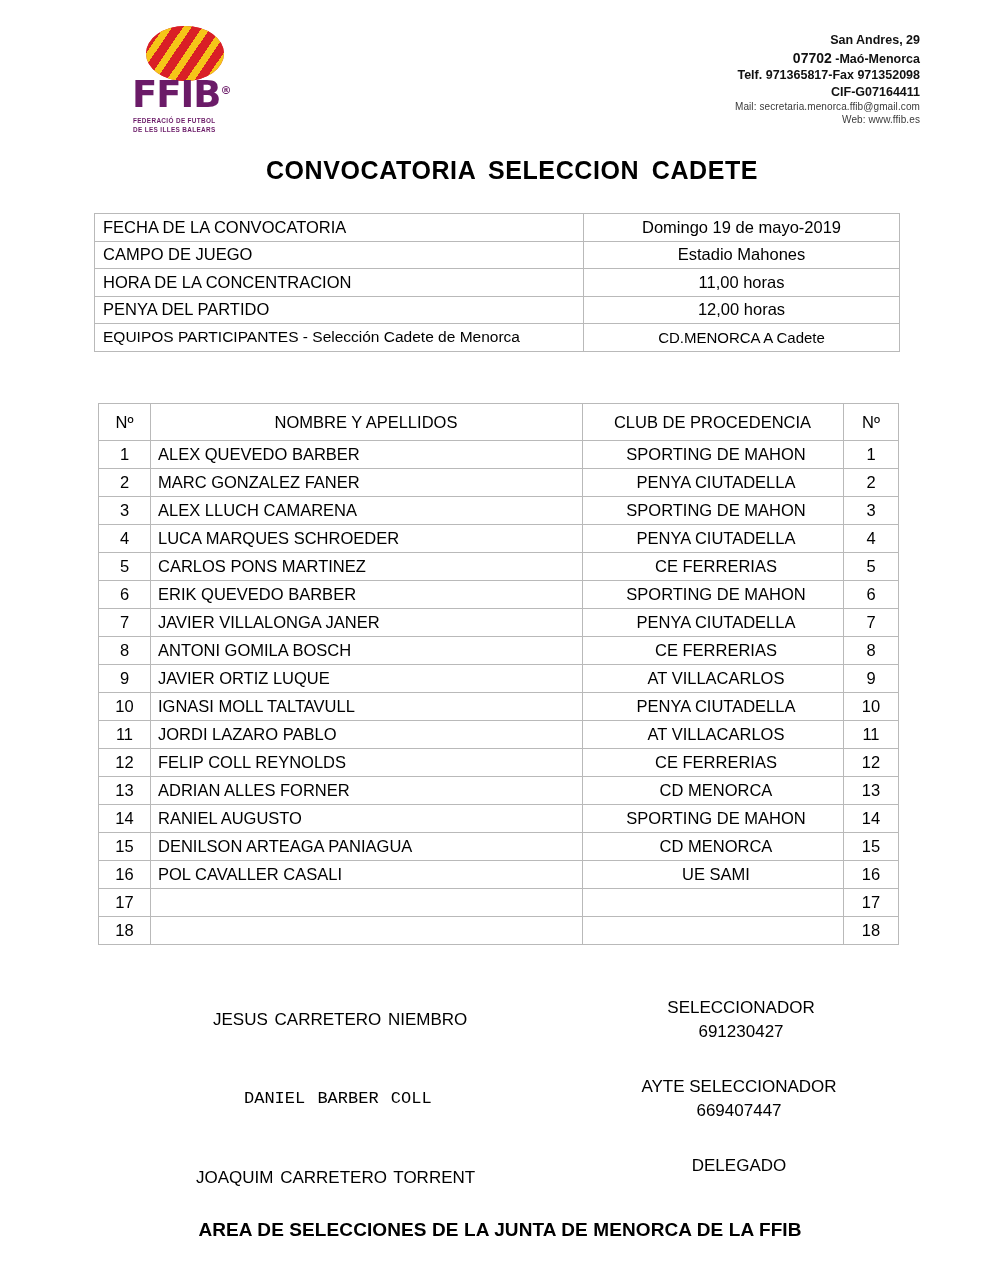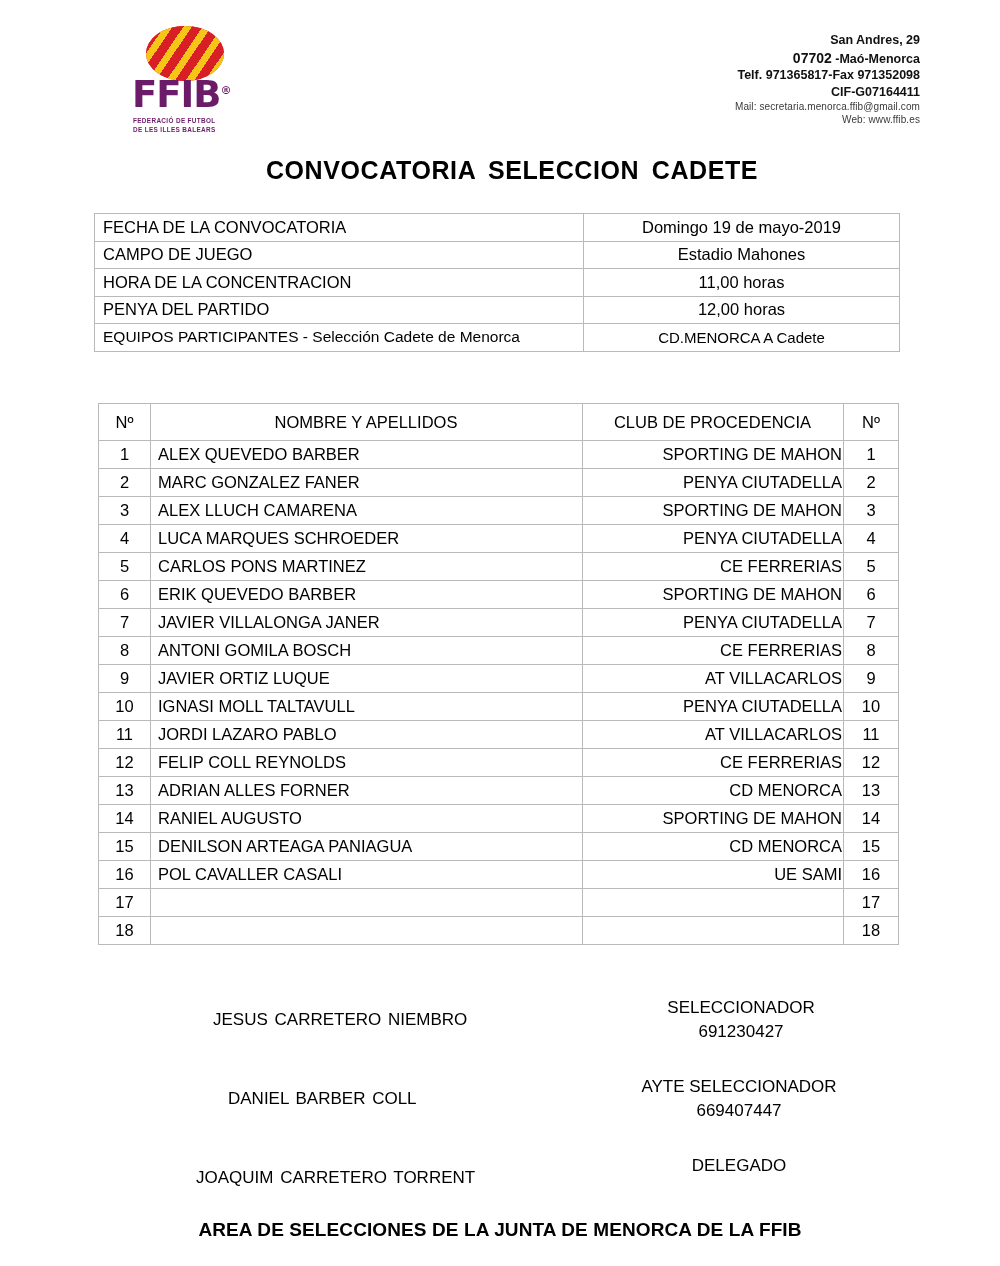--- a/index.html
+++ b/index.html
@@ -141,21 +141,21 @@
     font-size: 16.5px;
     font-weight: normal;
     vertical-align: middle;
     overflow: hidden;
     white-space: nowrap;
   }
   .players-table thead th { height: 37px; }
   .players-table tbody td { height: 28px; }
   .col-num  { width: 52px;  text-align: center; }
   .col-name { width: 432px; text-align: left; padding-left: 7px; }
-  .col-club { width: 261px; text-align: right; padding-left: 7px; }
+  .col-club { width: 261px; text-align: center; padding-left: 7px; }
   .col-num2 { width: 55px;  text-align: center; }
   .players-table thead .col-name,
   .players-table thead .col-club { text-align: center; padding-left: 0; }
 
   
   .staff {
     position: absolute;
     top: 990px; left: 0;
     width: 1000px;
   }
@@ -181,21 +181,21 @@
   .staff-phone {
     position: absolute;
     top: 32px;
     width: 330px;
     text-align: center;
     font-size: 17px;
   }
   .r0 .staff-name  { left: 213px; }
   .r0 .staff-role,
   .r0 .staff-phone { left: 576px; }
-  .r1 .staff-name  { left: 228px; }
+  .r1 .staff-name  { left: 244px; font-family: Liberation Mono, monospace; }
   .r1 .staff-role,
   .r1 .staff-phone { left: 574px; }
   .r2 .staff-name  { left: 196px; }
   .r2 .staff-role,
   .r2 .staff-phone { left: 574px; }
 
   
   .footer-note {
     position: absolute;
     top: 1219px; left: 0; right: 0;

